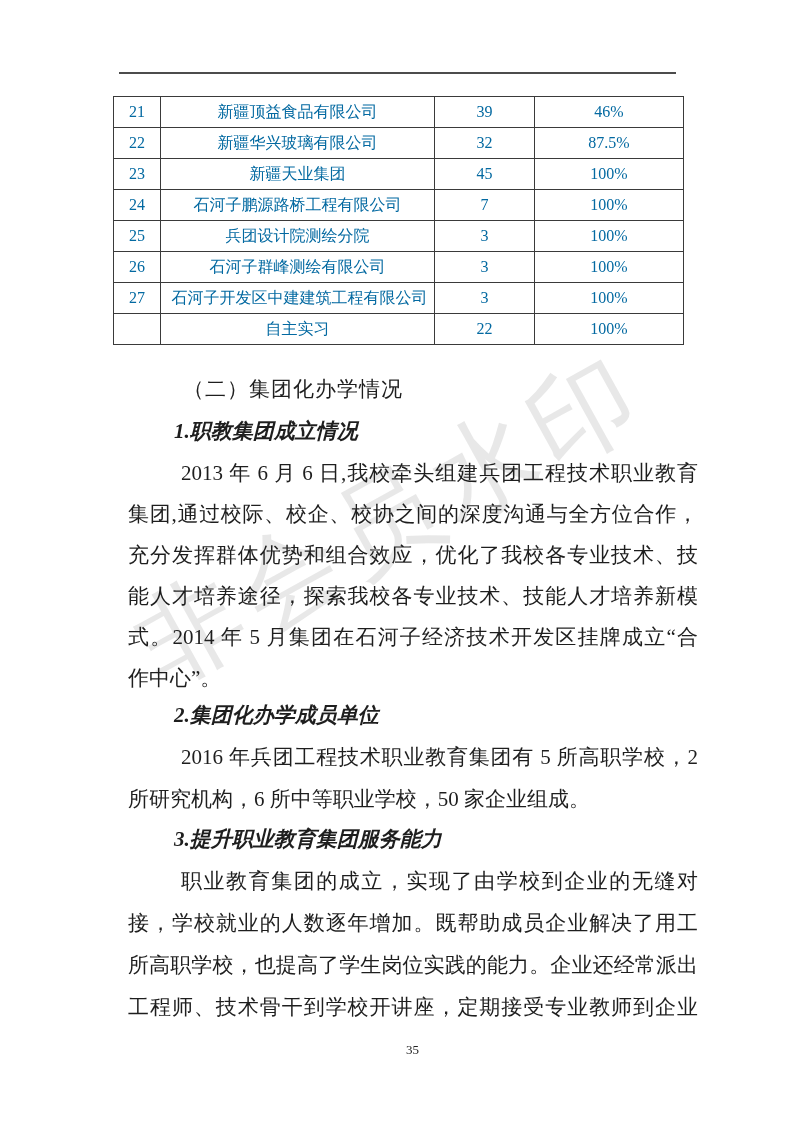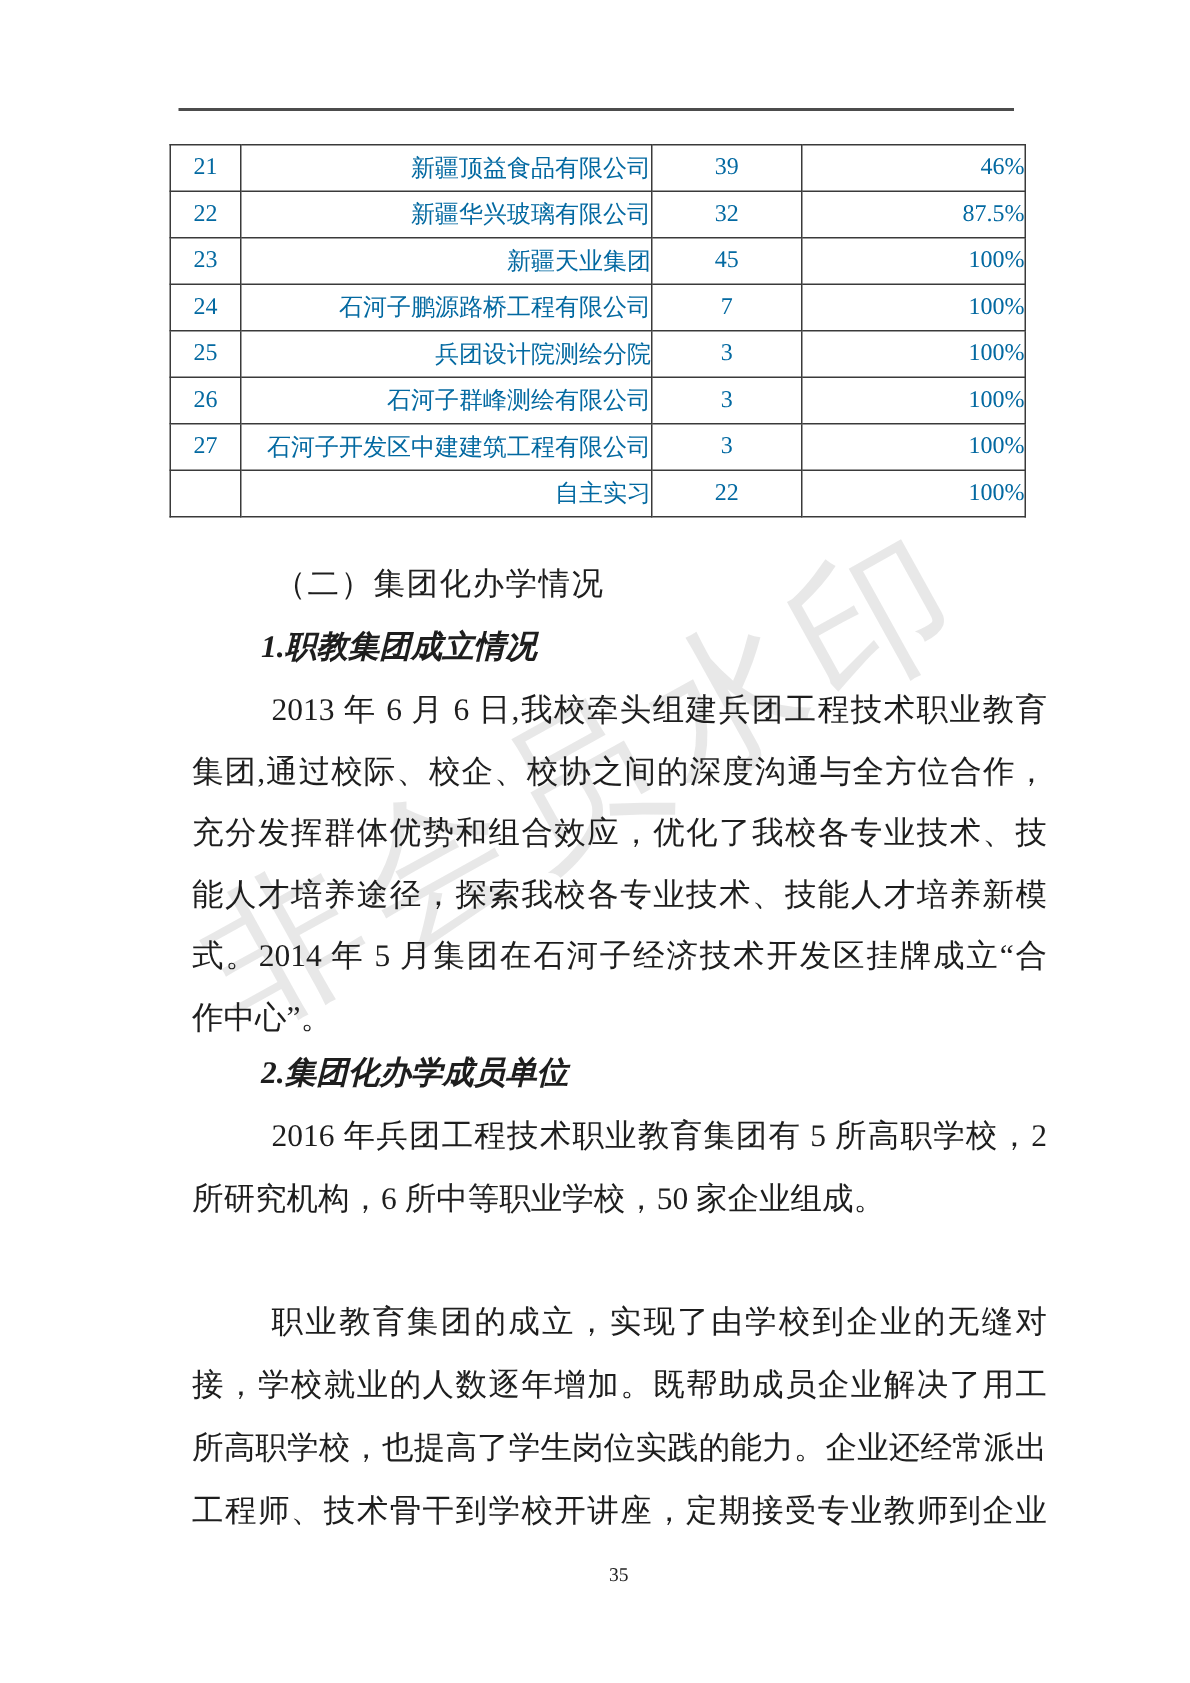--- a/index.html
+++ b/index.html
@@ -43,24 +43,24 @@
   table.doc-table td{
     border:1px solid #3a3a3a;
     height:30px;
     font-size:16px;
     padding:0;
     color:#0369a1;
     overflow:hidden;
     white-space:nowrap;
   }
   td.c-no{text-align:center;}
-  td.c-name{text-align:right;padding-left:38px;margin-left:28px;}
+  td.c-name{text-align:center;padding-left:38px;margin-left:28px;}
   tr.long-name td.c-name{padding-left:4px;}
   td.c-count{text-align:center;}
-  td.c-rate{text-align:right;padding-left:40px;}
+  td.c-rate{text-align:center;padding-left:40px;}
   .txt{
     position:absolute;
     left:128px;width:570px;
     font-size:21px;
     line-height:30px;
     z-index:1;
   }
   .jline{text-align:justify;text-align-last:justify;}
   .lline{text-align:left;}
   .indent{text-indent:53px;}
@@ -153,20 +153,21 @@
   <div class="txt jline" style="top:540px">充分发挥群体优势和组合效应，优化了我校各专业技术、技</div>
   <div class="txt jline" style="top:581px">能人才培养途径，探索我校各专业技术、技能人才培养新模</div>
   <div class="txt jline" style="top:622px">式。2014 年 5 月集团在石河子经济技术开发区挂牌成立“合</div>
   <div class="txt lline" style="top:663px">作中心”。</div>
 
   <div class="txt bold h-indent" style="top:700px">2.集团化办学成员单位</div>
 
   <div class="txt jline indent" style="top:742px">2016 年兵团工程技术职业教育集团有 5 所高职学校，2</div>
   <div class="txt lline" style="top:784px">所研究机构，6 所中等职业学校，50 家企业组成。</div>
 
+  <div class="txt bold h-indent" style="top:824px">3.提升职业教育集团服务能力</div>
 
   <div class="txt jline indent" style="top:866px">职业教育集团的成立，实现了由学校到企业的无缝对</div>
   <div class="txt jline" style="top:908px">接，学校就业的人数逐年增加。既帮助成员企业解决了用工</div>
   <div class="txt jline" style="top:950px">所高职学校，也提高了学生岗位实践的能力。企业还经常派出</div>
   <div class="txt jline" style="top:992px">工程师、技术骨干到学校开讲座，定期接受专业教师到企业</div>
 
   <div class="page-num">35</div>
 
 </div>
 

